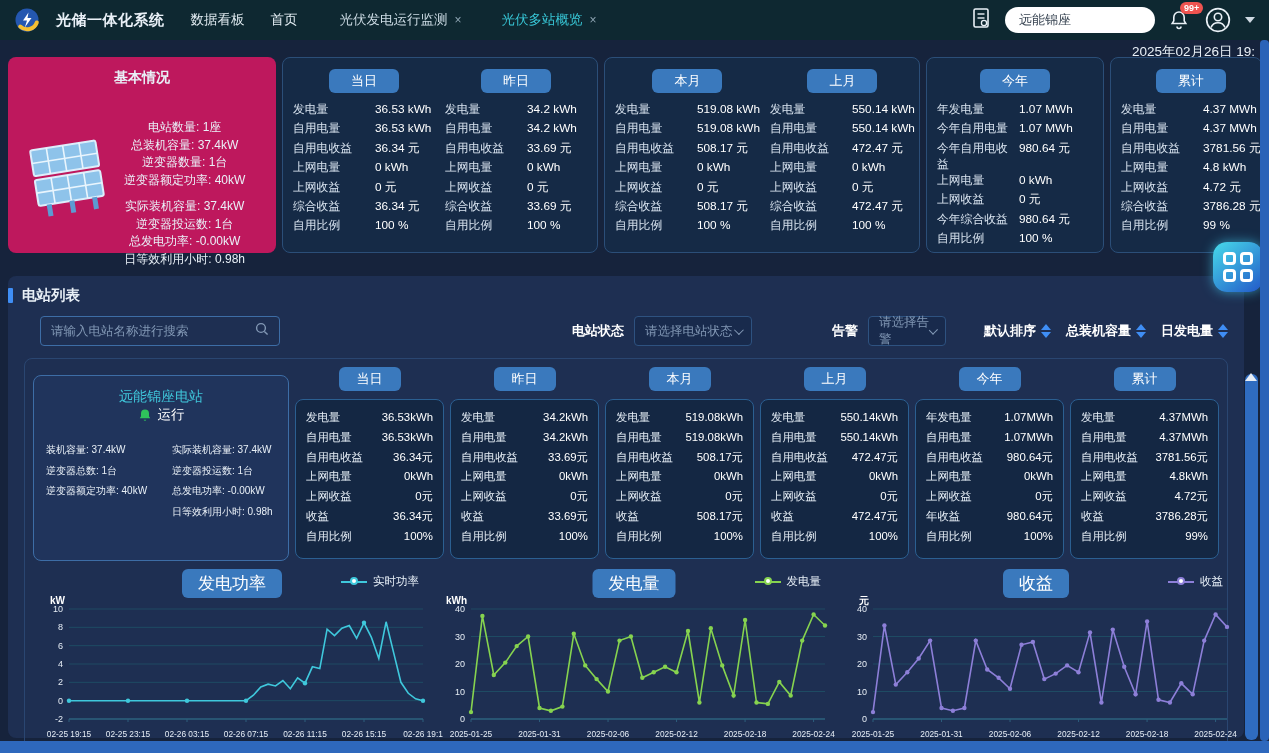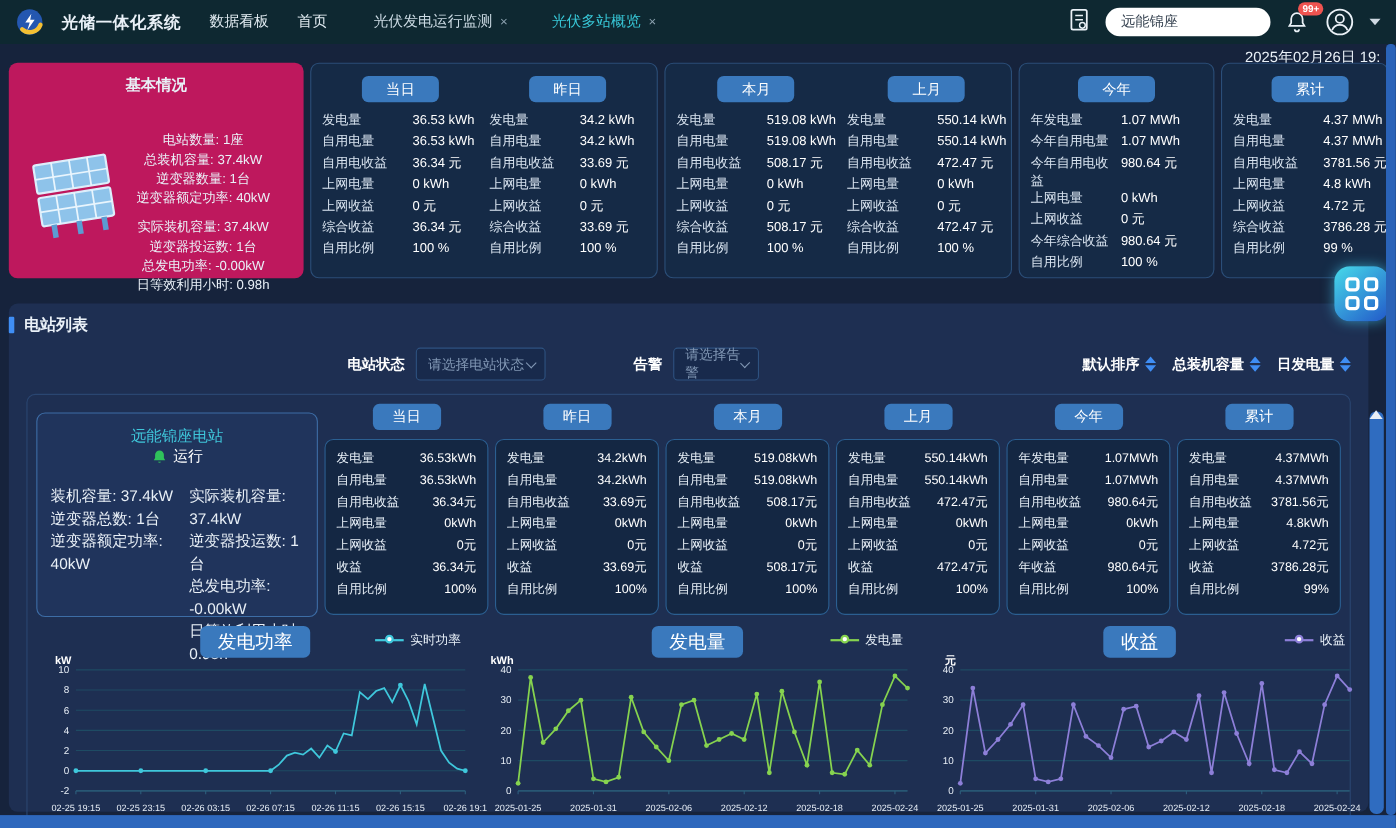--- a/index.html
+++ b/index.html
@@ -96,21 +96,21 @@
   border-top:6.5px solid #3f8ef5; }
 
 
 .station-block { margin-top:12px; border:1px solid #2a4671; border-radius:8px; padding:8px 8px 10px; }
 .block-top { display:flex; gap:6px; }
 .info-card { width:256px; flex:none; background:#20345c; border:1px solid #3d6da6;
   border-radius:8px; padding:10px 12px; height:186px; margin-top:8px; }
 .info-head { display:flex; align-items:center; justify-content:space-around; margin-top:2px;flex-direction:column; }
 .station-name { color:#3fc6da; font-size:14px; cursor:pointer; }
 .status-run { display:flex; align-items:center; gap:6px; font-size:13.5px; color:#fff; }
-.info-body { display:flex; margin-top:16px; gap:8px; font-size:14px; line-height:20.5px; }
+.info-body { display:flex; margin-top:16px; gap:8px; font-size:10px; line-height:20.5px; }
 .info-col-a { width:118px; flex:none; }
 .periods { display:flex; flex:1; gap:6px; }
 .period-col { flex:1; display:flex; flex-direction:column; align-items:center; }
 .period-pill { background:#3a79bd; color:#fff; border-radius:6px; padding:3px 18px;
   font-size:13px; cursor:pointer; white-space:nowrap; }
 .period-card { width:100%; margin-top:8px; background:#142743; border:1px solid #2b5f91;
   border-radius:8px; padding:8px 10px; height:160px; }
 .p-row { display:flex; justify-content:space-between; font-size:11.4px; line-height:19.8px; }
 .p-row .l { color:#e8f0f8; }
 .p-row .v { color:#fff; }
@@ -480,20 +480,29 @@
   </span>
 </div>
 
 <section class="station-panel">
   <div class="section-title">
     <span class="blue-bar"></span>
     <span>电站列表</span>
   </div>
 
   <div class="filter-row">
+    <div class="search-box">
+      <input type="text" placeholder="请输入电站名称进行搜索" style="">
+      <span>
+        <svg width="14" height="14" viewBox="0 0 14 14">
+          <circle cx="6" cy="6" r="4.4" fill="none" stroke="#8298b5" stroke-width="1.4"></circle>
+          <line x1="9.4" y1="9.4" x2="12.6" y2="12.6" stroke="#8298b5" stroke-width="1.4"></line>
+        </svg>
+      </span>
+    </div>
     <div class="status-group">
       <span class="filter-label">电站状态</span>
       <div class="select-box select-status">
         <span>请选择电站状态</span>
         <span class="chev"></span>
       </div>
     </div>
     <div class="alarm-group">
       <span class="filter-label">告警</span>
       <div class="select-box select-alarm">

